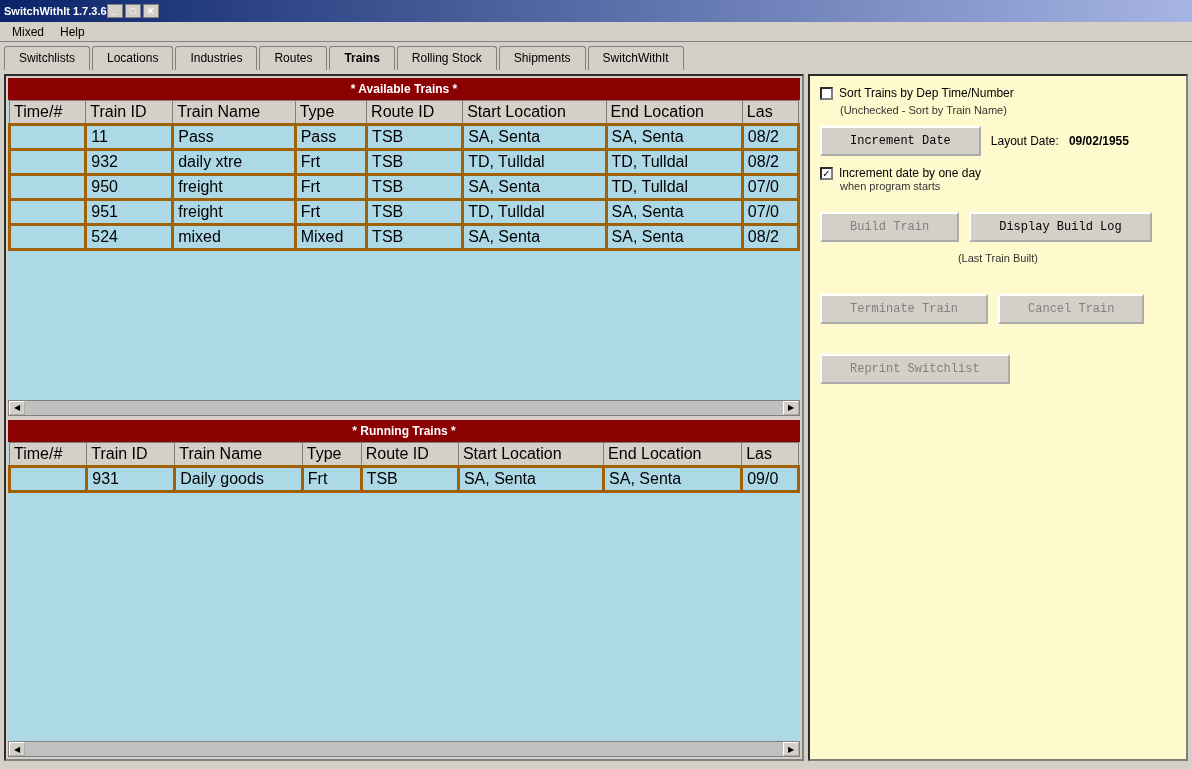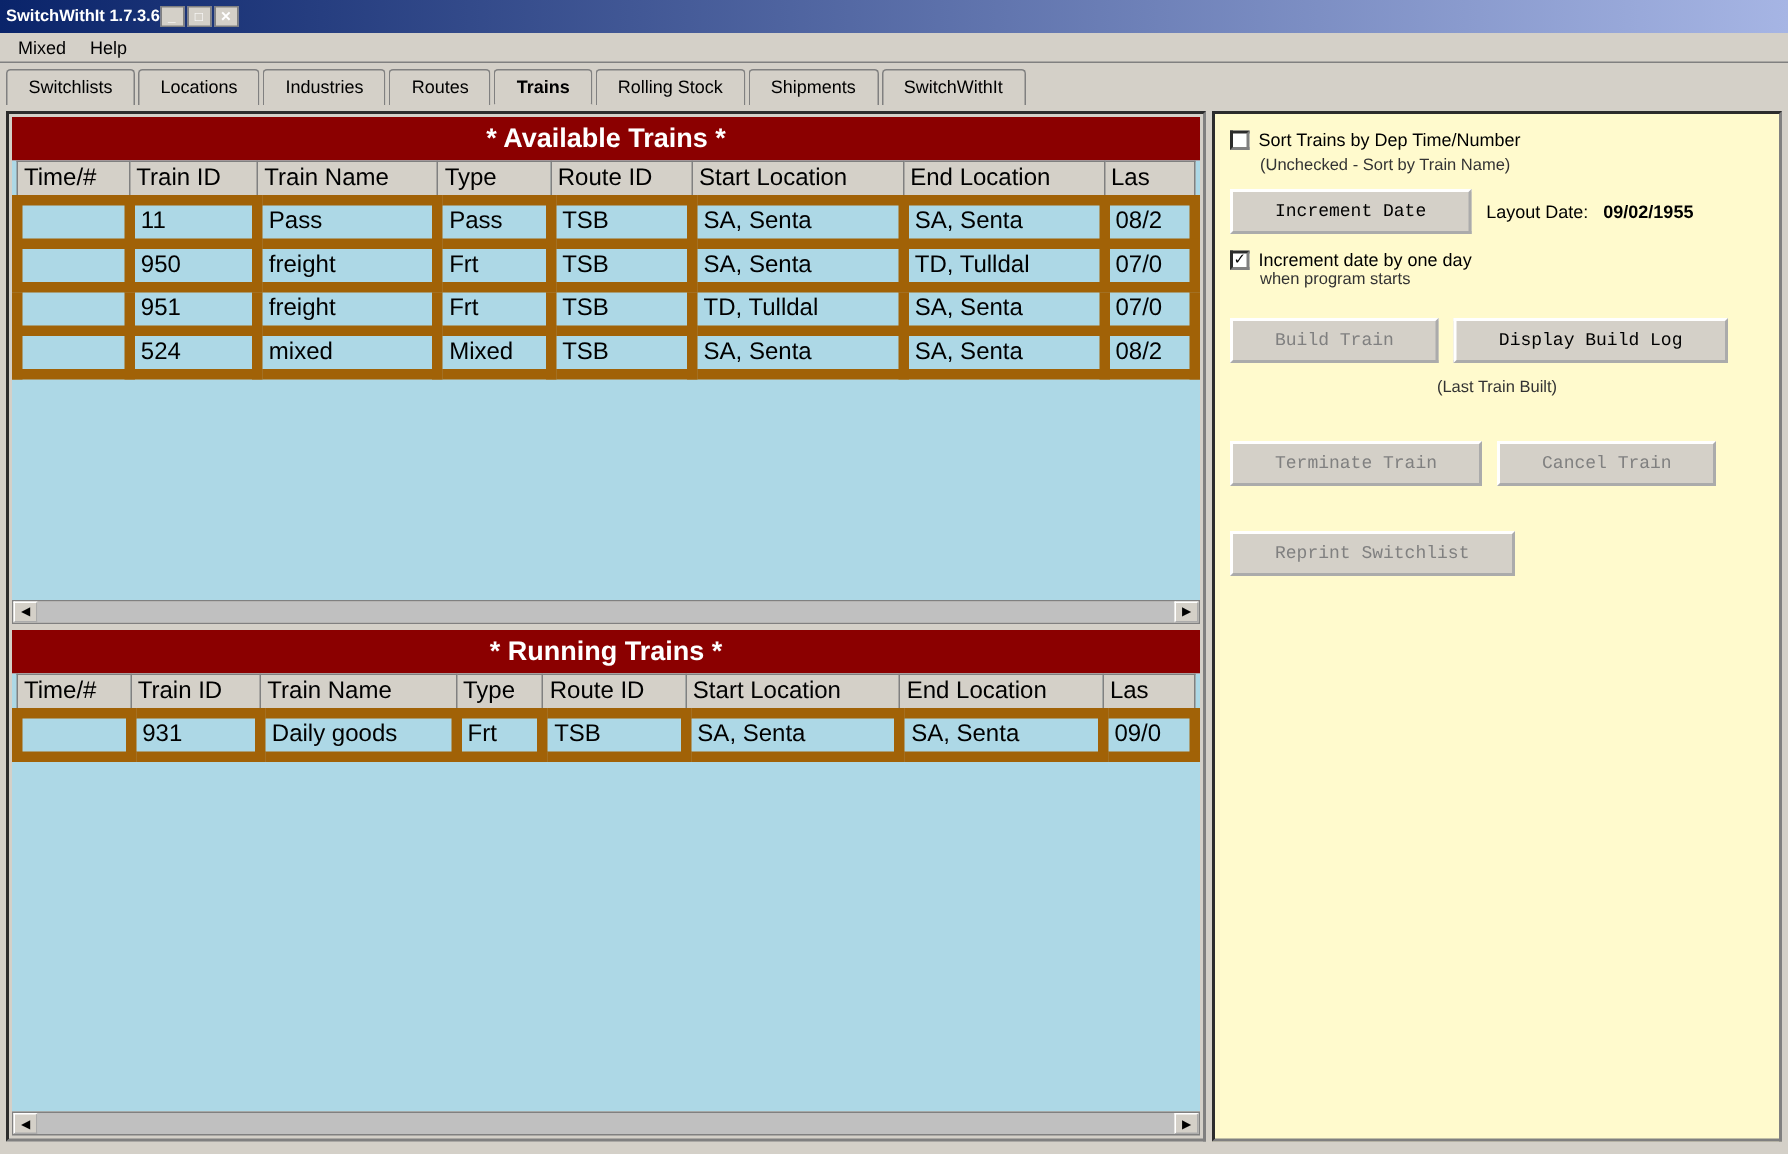--- a/index.html
+++ b/index.html
@@ -94,36 +94,36 @@
       display: flex;
       flex-direction: column;
       gap: 10px;
     }
     .section-header {
       background: #8b0000;
       color: white;
       text-align: center;
       font-weight: bold;
       padding: 4px;
-      font-size: 18px;
+      font-size: 12px;
     }
     .train-table {
       width: 100%;
       border-collapse: collapse;
       font-size: 16px;
     }
     .train-table th {
       background: #d4d0c8;
       border: 1px solid #808080;
       padding: 2px 4px;
       text-align: left;
       font-weight: normal;
     }
     .train-table td {
-      border: 7px solid #a16207;
+      border: 3px solid #a16207;
       padding: 2px 4px;
       background: #add8e6;
     }
     .available-section {
       flex: 1;
       display: flex;
       flex-direction: column;
     }
     .running-section {
       flex: 1;
@@ -291,20 +291,30 @@
                 <td>11</td>
                 <td>Pass</td>
                 <td>Pass</td>
                 <td>TSB</td>
                 <td>SA, Senta</td>
                 <td>SA, Senta</td>
                 <td>08/2</td>
               </tr>
               <tr>
                 <td></td>
+                <td>932</td>
+                <td>daily xtre</td>
+                <td>Frt</td>
+                <td>TSB</td>
+                <td>TD, Tulldal</td>
+                <td>TD, Tulldal</td>
+                <td>08/2</td>
+              </tr>
+              <tr>
+                <td></td>
                 <td>950</td>
                 <td>freight</td>
                 <td>Frt</td>
                 <td>TSB</td>
                 <td>SA, Senta</td>
                 <td>TD, Tulldal</td>
                 <td>07/0</td>
               </tr>
               <tr>
                 <td></td>

